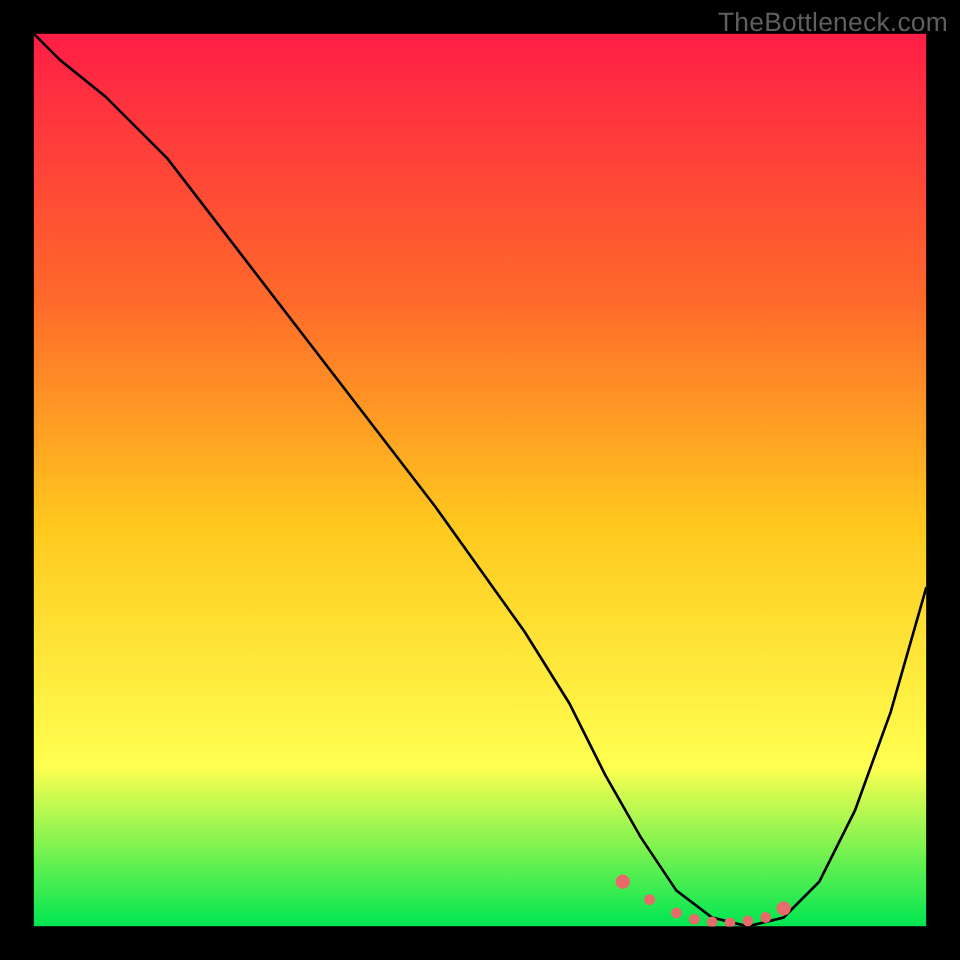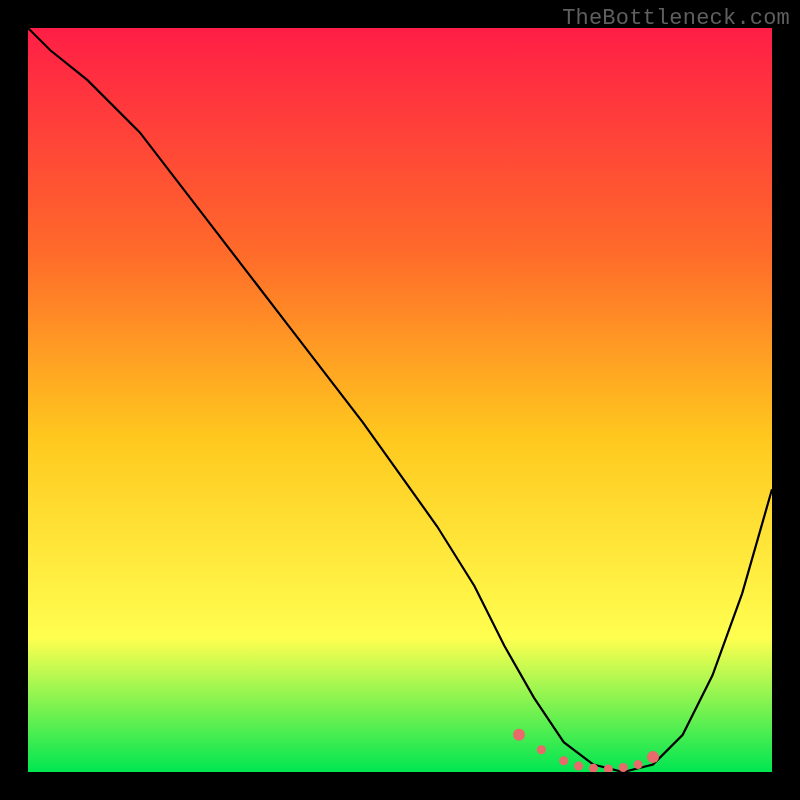--- a/index.html
+++ b/index.html
@@ -9,21 +9,20 @@
     height: 800px;
     background: #000;
     font-family: Arial, Helvetica, sans-serif;
     overflow: hidden;
   }
   .frame {
     position: relative;
     width: 800px;
     height: 800px;
     background: #000;
-    font-family: Liberation Mono, monospace;
   }
   .watermark {
     position: absolute;
     top: 6px;
     right: 10px;
     color: #5f5f5f;
     font-size: 22px;
     font-weight: 500;
     letter-spacing: 0.2px;
   }

